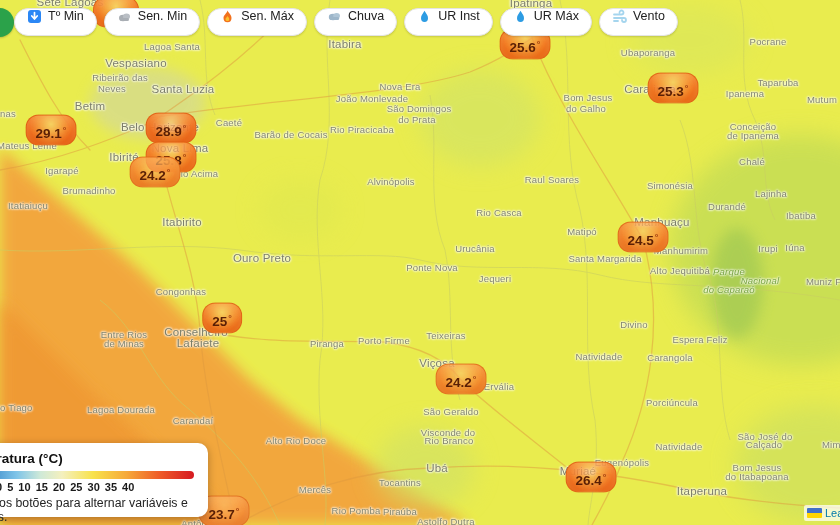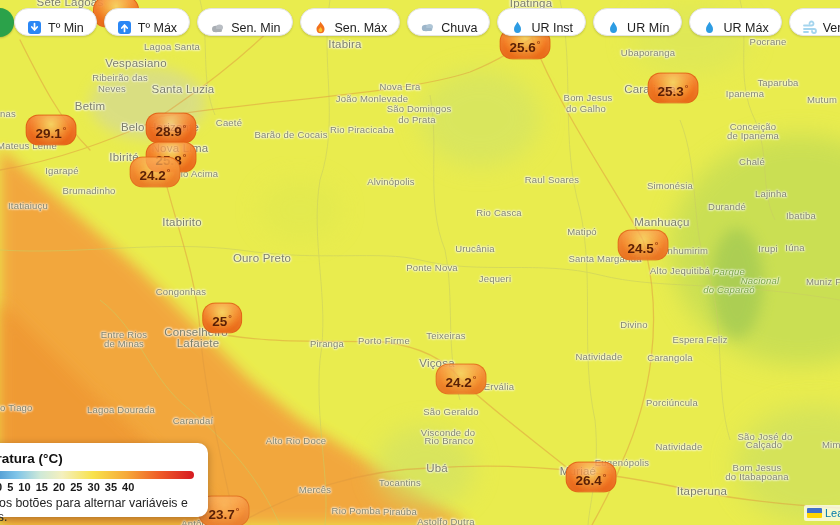--- a/index.html
+++ b/index.html
@@ -15,21 +15,21 @@
   .mlabel.anchorleft{transform:translate(0,-50%);}
   
   .marker{position:absolute;z-index:5;transform:translate(-50%,-50%);
           height:29px;line-height:29px;padding:0 9px;border-radius:13px;
           font-weight:bold;font-size:13.5px;color:#5a1f05;cursor:pointer;
           border:1px solid rgba(205,80,10,.45);
           box-shadow:inset 0 -7px 10px rgba(196,72,8,.25), inset 0 5px 8px rgba(255,200,120,.35);}
   .marker sup{font-size:9px;color:#9c3a0d;margin-left:1px;}
   
   .toolbar{position:absolute;left:14px;top:8px;z-index:10;display:flex;gap:7px;align-items:center;}
-  .pill{display:flex;align-items:flex-end;height:26px;padding:0 12px;border-radius:14px;
+  .pill{display:flex;align-items:flex-start;height:26px;padding:0 12px;border-radius:14px;
         background:#fff;border:1px solid #e4e4e4;box-shadow:0 1px 2px rgba(0,0,0,.14);
         font-size:12.5px;color:#212121;white-space:nowrap;cursor:pointer;flex:0 0 auto;}
   .pill .pic{display:inline-flex;width:15px;height:15px;margin-right:6px;align-items:center;justify-content:center;}
   .roundbtn{position:absolute;left:-15px;top:8px;width:29px;height:29px;border-radius:50%;
         background:#2ba24a;z-index:10;box-shadow:0 1px 2px rgba(0,0,0,.2);cursor:pointer;}
   
   .legend{position:absolute;left:-60px;top:443px;width:268px;height:74px;z-index:6;
           background:#fff;border-radius:10px;box-shadow:0 2px 8px rgba(0,0,0,.28);
           padding:8px 14px;box-sizing:border-box;}
   .legend .ltitle{font-size:13.5px;font-weight:bold;color:#111;margin-left:0;}
@@ -103,29 +103,20 @@
           <svg width="15" height="15">
             <rect x="1" y="1" width="13" height="13" rx="3" fill="#2b87f5"></rect>
             <path d="M7.5 3.5v6M4.8 7l2.7 3 2.7-3" stroke="#fff" stroke-width="1.7" fill="none" stroke-linecap="round" stroke-linejoin="round"></path>
           </svg>
         </span>
         <span>Tº Min</span>
       </div>
       <div class="pill">
         <span class="pic">
           <svg width="15" height="15">
-            <rect x="1" y="1" width="13" height="13" rx="3" fill="#2b87f5"></rect>
-            <path d="M7.5 11.5v-6M4.8 8l2.7-3 2.7 3" stroke="#fff" stroke-width="1.7" fill="none" stroke-linecap="round" stroke-linejoin="round"></path>
-          </svg>
-        </span>
-        <span>Tº Máx</span>
-      </div>
-      <div class="pill">
-        <span class="pic">
-          <svg width="15" height="15">
             <ellipse cx="6" cy="9" rx="4" ry="3.2" fill="#a9aeb4"></ellipse>
             <ellipse cx="9.5" cy="7.5" rx="3.5" ry="3" fill="#b9bec4"></ellipse>
             <rect x="3" y="9" width="9" height="3" rx="1.5" fill="#a9aeb4"></rect>
           </svg>
         </span>
         <span>Sen. Min</span>
       </div>
       <div class="pill">
         <span class="pic">
           <svg width="15" height="15">
@@ -145,28 +136,20 @@
         </span>
         <span>Chuva</span>
       </div>
       <div class="pill">
         <span class="pic">
           <svg width="15" height="15">
             <path d="M7.5 1.8 C9.5 5 11 6.6 11 9.2 a3.5 3.7 0 0 1 -7 0 C4 6.6 5.5 5 7.5 1.8Z" fill="#2d9ce3"></path>
           </svg>
         </span>
         <span>UR Inst</span>
-      </div>
-      <div class="pill">
-        <span class="pic">
-          <svg width="15" height="15">
-            <path d="M7.5 1.8 C9.5 5 11 6.6 11 9.2 a3.5 3.7 0 0 1 -7 0 C4 6.6 5.5 5 7.5 1.8Z" fill="#2d9ce3"></path>
-          </svg>
-        </span>
-        <span>UR Mín</span>
       </div>
       <div class="pill">
         <span class="pic">
           <svg width="15" height="15">
             <path d="M7.5 1.8 C9.5 5 11 6.6 11 9.2 a3.5 3.7 0 0 1 -7 0 C4 6.6 5.5 5 7.5 1.8Z" fill="#2d9ce3"></path>
           </svg>
         </span>
         <span>UR Máx</span>
       </div>
       <div class="pill">
@@ -291,18 +274,18 @@
     <div class="mlabel" style="left: 121px; top: 409px; text-align: right;">Lagoa Dourada</div>
     <div class="mlabel anchorleft" style="left: -12px; top: 407px;">São Tiago</div>
     <div class="mlabel" style="left: 198px; top: 523px;">Antônio</div>
     <div class="marker" style="left: 116px; top: 12px; background: radial-gradient(circle at 50% 30%, rgba(255, 190, 110, 0.55), rgb(244, 118, 31) 68%); width: 26px;"></div>
     <div class="marker" style="left: 525px; top: 44px; background: radial-gradient(circle at 50% 30%, rgba(255, 190, 110, 0.55), rgb(244, 118, 31) 68%);"><span>25.6</span><sup>°</sup></div>
     <div class="marker" style="left: 51px; top: 130px; background: radial-gradient(circle at 50% 30%, rgba(255, 190, 110, 0.55), rgb(242, 109, 30) 68%);"><span>29.1</span><sup>°</sup></div>
     <div class="marker" style="left: 171px; top: 128px; background: radial-gradient(circle at 50% 30%, rgba(255, 190, 110, 0.55), rgb(242, 109, 30) 68%);"><span>28.9</span><sup>°</sup></div>
     <div class="marker" style="left: 171px; top: 157px; background: radial-gradient(circle at 50% 30%, rgba(255, 190, 110, 0.55), rgb(244, 118, 31) 68%);"><span>25.8</span><sup>°</sup></div>
     <div class="marker" style="left: 155px; top: 172px; background: radial-gradient(circle at 50% 30%, rgba(255, 190, 110, 0.55), rgb(246, 140, 46) 68%);"><span>24.2</span><sup>°</sup></div>
     <div class="marker" style="left: 673px; top: 88px; background: radial-gradient(circle at 50% 30%, rgba(255, 190, 110, 0.55), rgb(244, 118, 31) 68%);"><span>25.3</span><sup>°</sup></div>
-    <div class="marker" style="left: 643px; top: 245px; background: radial-gradient(circle at 50% 30%, rgba(255, 190, 110, 0.55), rgb(245, 130, 42) 68%); text-align: right;"><span>24.5</span><sup>°</sup></div>
+    <div class="marker" style="left: 643px; top: 237px; background: radial-gradient(circle at 50% 30%, rgba(255, 190, 110, 0.55), rgb(245, 130, 42) 68%); text-align: right;"><span>24.5</span><sup>°</sup></div>
     <div class="marker" style="left: 222px; top: 318px; background: radial-gradient(circle at 50% 30%, rgba(255, 190, 110, 0.55), rgb(244, 118, 31) 68%);"><span>25</span><sup>°</sup></div>
     <div class="marker" style="left: 461px; top: 379px; background: radial-gradient(circle at 50% 30%, rgba(255, 190, 110, 0.55), rgb(246, 140, 46) 68%);"><span>24.2</span><sup>°</sup></div>
     <div class="marker" style="left: 591px; top: 477px; background: radial-gradient(circle at 50% 30%, rgba(255, 190, 110, 0.55), rgb(244, 115, 34) 68%);"><span>26.4</span><sup>°</sup></div>
     <div class="marker" style="left: 224px; top: 511px; background: radial-gradient(circle at 50% 30%, rgba(255, 190, 110, 0.55), rgb(246, 146, 58) 68%);"><span>23.7</span><sup>°</sup></div>
   </div>
 
 </body></html>

